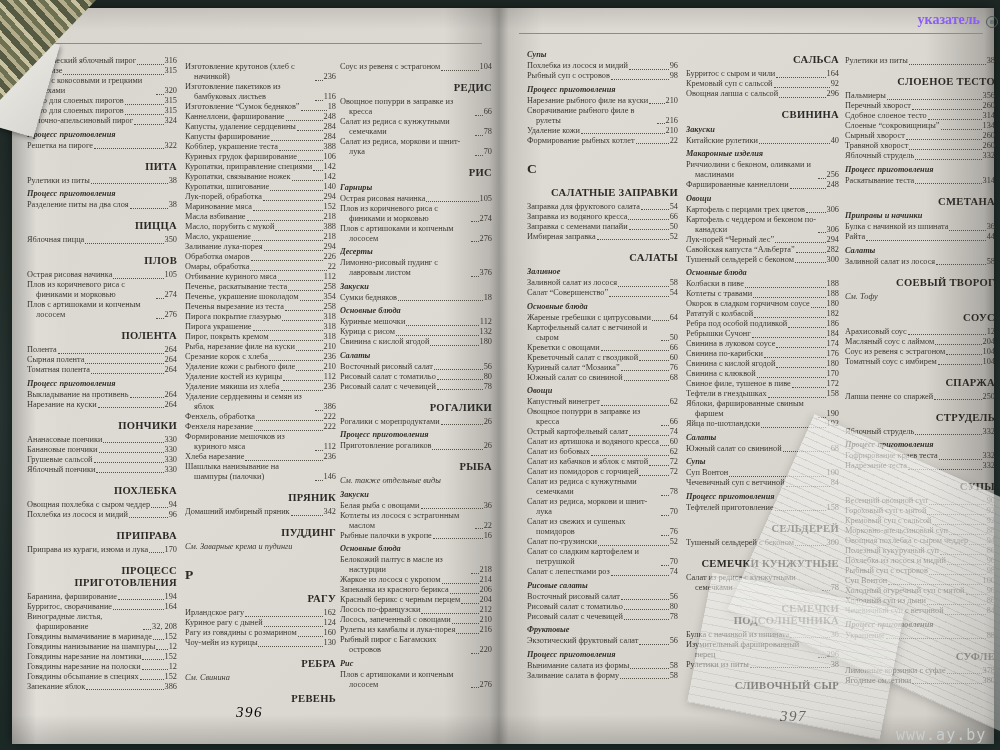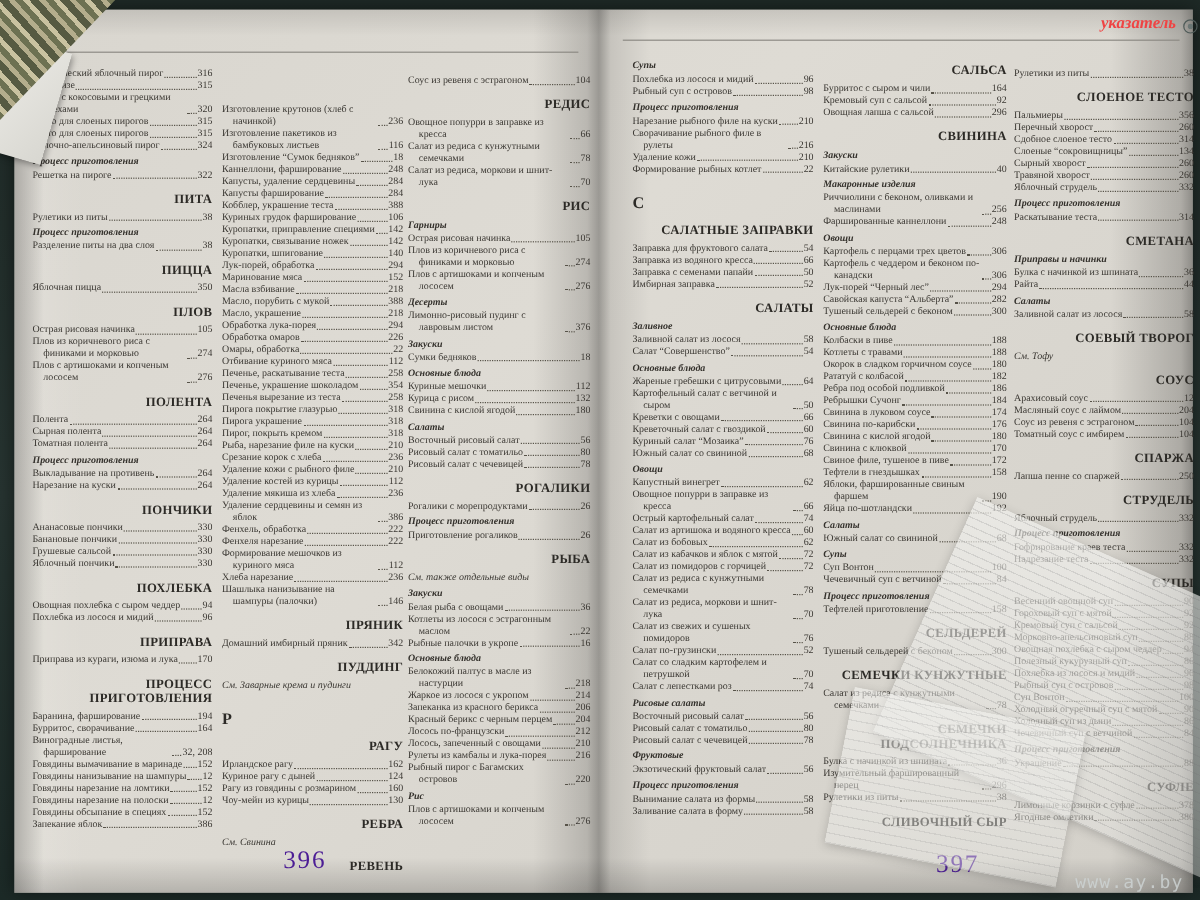--- a/index.html
+++ b/index.html
@@ -17,37 +17,37 @@
       linear-gradient(135deg,#d9d6cf 0%,#dedbd4 40%,#d3d0c9 100%);
     box-shadow:0 0 14px rgba(0,0,0,.5);}
   .mat-corner{position:absolute;left:0;top:0;width:96px;height:100px;z-index:4;
     clip-path:polygon(0 0,100% 0,0 100%);
     background:repeating-linear-gradient(48deg,#6d7152 0 5px,#c9c2a0 5px 9px,#565a42 9px 15px,#b4ad8c 15px 19px);
     box-shadow:2px 2px 6px rgba(0,0,0,.4);}
   .paper-corner{position:absolute;left:-18px;top:34px;width:66px;height:96px;z-index:3;
     background:linear-gradient(120deg,#efeee9,#d8d7d1);transform:rotate(16deg);
     box-shadow:2px 2px 5px rgba(0,0,0,.35);}
   .running-title{position:absolute;left:900px;top:12px;width:80px;z-index:5;
-    font-style:italic;font-weight:bold;font-size:14px;color:#ef4444;text-align:right;}
+    font-weight:bold;font-size:14px;color:#8b5cf6;text-align:right;}
   .corner-icon{position:absolute;left:986px;top:16px;width:10px;height:10px;z-index:5;
     border:1.5px solid #4e5a58;border-radius:50%;background:radial-gradient(circle,#6a7674 0 2px,transparent 2.5px);}
   .rule{position:absolute;height:1px;background:#8d8b84;z-index:2;}
   .rule-l{left:30px;top:43px;width:452px;}
   .rule-r{left:519px;top:33px;width:464px;}
   .col{position:absolute;color:#3b3833;font-size:8.3px;line-height:10px;overflow:hidden;z-index:2;}
   .col > :first-child{margin-top:0;}
   .h{font-weight:bold;font-size:10.6px;line-height:12px;margin:10px 0 3px;letter-spacing:.3px;color:#2c2a26;text-align:right;}
   .letter{font-weight:bold;font-size:13.5px;line-height:15px;margin:15px 0 11px;color:#2c2a26;}
   .sub{font-weight:bold;font-style:italic;margin:3.5px 0 1px;color:#34312c;}
   .xref{font-style:italic;margin:1px 0;}
   .entry{display:flex;align-items:flex-end;}
   .entry .t{padding-left:9px;text-indent:-9px;}
   .entry .dots{flex:1 1 8px;min-width:8px;border-bottom:1px dotted #575349;margin:0 1px 1.5px 1px;}
   .entry .pg{white-space:nowrap;}
-  .pagenum{position:absolute;font-size:21px;letter-spacing:1.5px;color:#4c1d95;z-index:2;}
+  .pagenum{position:absolute;font-style:italic;font-size:15px;letter-spacing:1.5px;color:#000000;z-index:2;}
   .pn-l{left:236px;top:704px;}
   .pn-r{left:780px;top:708px;}
   .bookmark{position:absolute;z-index:5;
     background:
       repeating-linear-gradient(0deg,rgba(110,110,112,.18) 0 1px,transparent 1px 7px),
       linear-gradient(160deg,rgba(242,242,239,.66),rgba(226,226,222,.45));
     box-shadow:0 2px 8px rgba(60,60,60,.25);}
   .bm1{left:758px;top:466px;width:300px;height:214px;transform:rotate(24deg);}
   .bm2{left:698px;top:590px;width:196px;height:132px;transform:rotate(11deg);
     background:
@@ -245,21 +245,21 @@
       <span class="t">Говядины обсыпание в специях</span>
       <span class="dots"></span>
       <span class="pg">152</span>
     </div>
     <div class="entry">
       <span class="t">Запекание яблок</span>
       <span class="dots"></span>
       <span class="pg">386</span>
     </div>
   </div>
-<div class="col" style="left:185px;top:62px;width:151px;height:646px;margin-top:24px;">
+<div class="col" style="left:185px;top:62px;width:151px;height:646px;">
     <div class="entry">
       <span class="t">Изготовление крутонов (хлеб с начинкой)</span>
       <span class="dots"></span>
       <span class="pg">236</span>
     </div>
     <div class="entry">
       <span class="t">Изготовление пакетиков из бамбуковых листьев</span>
       <span class="dots"></span>
       <span class="pg">116</span>
     </div>
@@ -327,21 +327,21 @@
       <span class="t">Масло, порубить с мукой</span>
       <span class="dots"></span>
       <span class="pg">388</span>
     </div>
     <div class="entry">
       <span class="t">Масло, украшение</span>
       <span class="dots"></span>
       <span class="pg">218</span>
     </div>
     <div class="entry">
-      <span class="t">Обработка лука-порея</span>
+      <span class="t">Заливание лука-порея</span>
       <span class="dots"></span>
       <span class="pg">294</span>
     </div>
     <div class="entry">
       <span class="t">Обработка омаров</span>
       <span class="dots"></span>
       <span class="pg">226</span>
     </div>
     <div class="entry">
       <span class="t">Омары, обработка</span>

